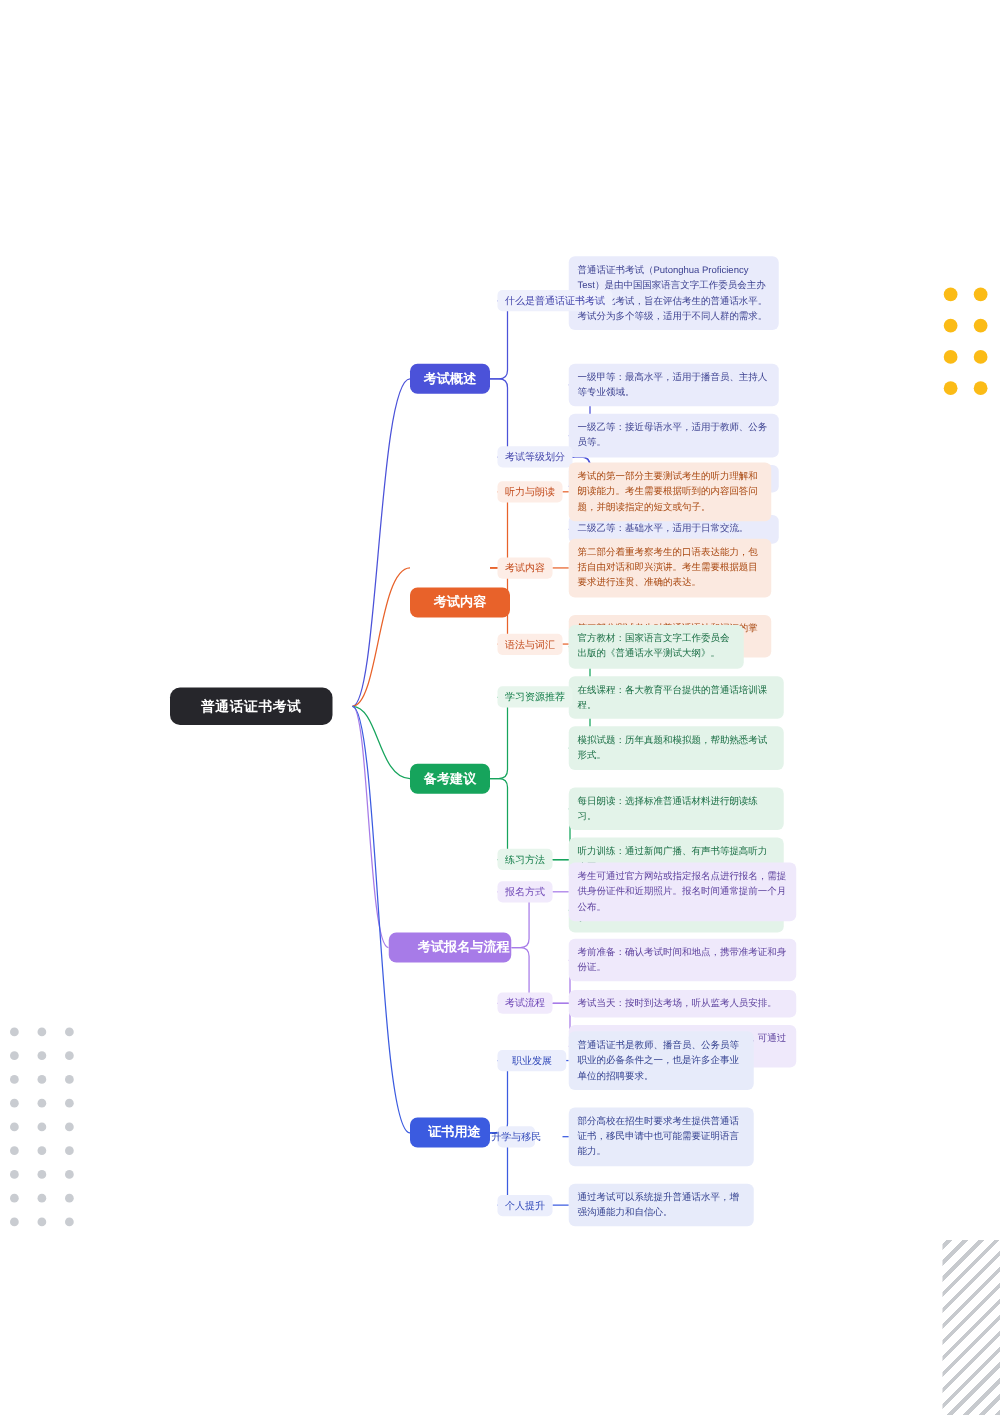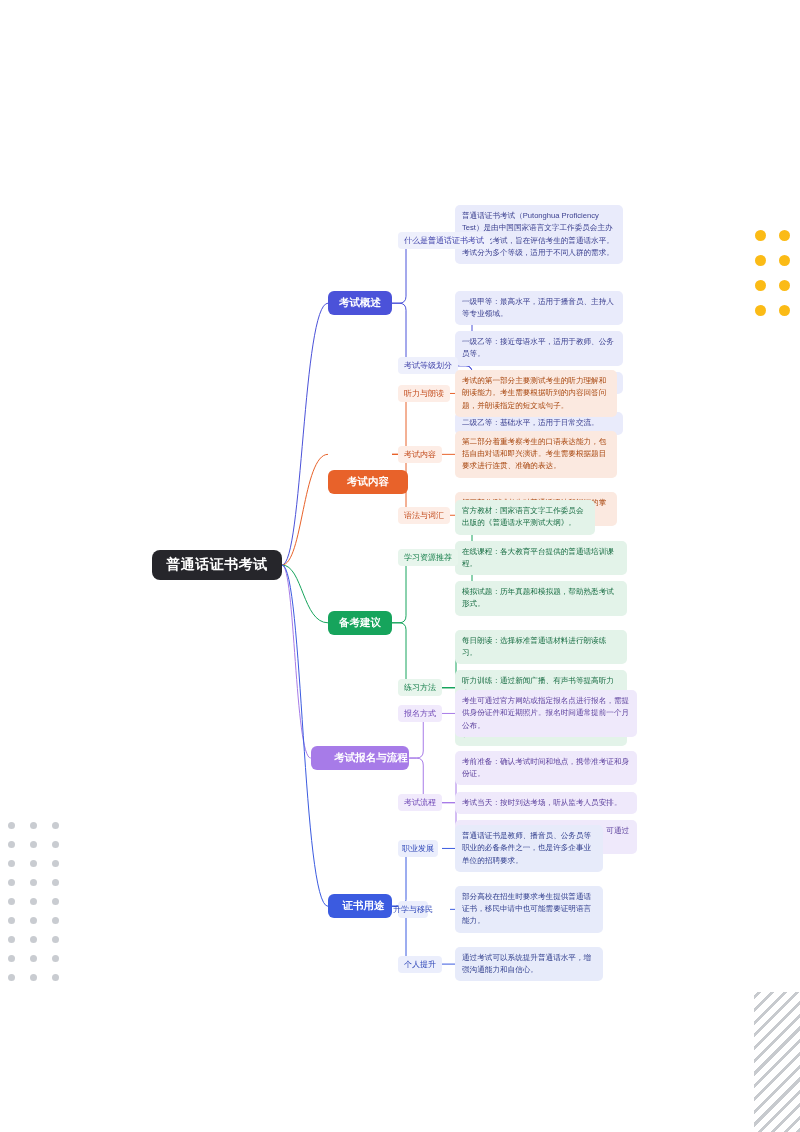--- a/index.html
+++ b/index.html
@@ -21,23 +21,23 @@
     background:repeating-linear-gradient(-45deg,#c7cace 0 3px,transparent 3px 9px);}
 
   
   #wires{position:absolute;left:0;top:0;width:800px;height:1132px;pointer-events:none;}
 
   
   .node{position:absolute;box-sizing:border-box;}
 
   
   #root-node{
-    left:152px;top:550px;width:130px;height:30px;
+    left:136px;top:550px;width:130px;height:30px;
     background:#26262B;border-radius:8px;
-    color:#ffffff;font-size:14px;font-weight:bold;
+    color:#ffffff;font-size:11px;font-weight:bold;
     display:flex;align-items:center;justify-content:center;
     letter-spacing:.5px;
   }
 
   
   .branch{
     height:24px;border-radius:6px;
     display:flex;align-items:center;justify-content:center;
     color:#fff;font-size:10.5px;font-weight:bold;padding:0 9px;
     white-space:nowrap;
@@ -187,21 +187,21 @@
       <div class="node sub s-prep" style="left: 398px; top: 679.2px; width: 44px;">练习方法</div>
       <div class="node branch b-prep" style="left: 328px; top: 610.8px; width: 64px;">备考建议</div>
       <div class="node leaf l-signup" style="left: 455px; top: 690px; width: 182px;">考生可通过官方网站或指定报名点进行报名，需提供身份证件和近期照片。报名时间通常提前一个月公布。</div>
       <div class="node sub s-signup" style="left: 398px; top: 704.95px; width: 44px;">报名方式</div>
       <div class="node leaf l-signup" style="left: 455px; top: 750.9px; width: 182px;">考前准备：确认考试时间和地点，携带准考证和身份证。</div>
       <div class="node leaf l-signup" style="left: 455px; top: 791.5px; width: 182px;">考试当天：按时到达考场，听从监考人员安排。</div>
       <div class="node leaf l-signup" style="left: 455px; top: 819.8px; width: 182px;">成绩查询：考试结束后一个月内公布成绩，可通过官网查询。</div>
       <div class="node sub s-signup" style="left: 398px; top: 794.15px; width: 44px;">考试流程</div>
       <div class="node branch b-signup" style="left: 310.75px; top: 746.05px; width: 98.5px; padding-left: 31px;">考试报名与流程</div>
       <div class="node leaf l-use" style="left: 455px; top: 825px; width: 148px;">普通话证书是教师、播音员、公务员等职业的必备条件之一，也是许多企事业单位的招聘要求。</div>
-      <div class="node sub s-use" style="left: 398px; top: 839.95px; width: 40px; text-align: center;">职业发展</div>
+      <div class="node sub s-use" style="left: 398px; top: 839.95px; width: 55px; text-align: center;">职业发展</div>
       <div class="node leaf l-use" style="left: 455px; top: 885.9px; width: 148px;">部分高校在招生时要求考生提供普通话证书，移民申请中也可能需要证明语言能力。</div>
       <div class="node sub s-use" style="left: 398px; top: 900.85px; width: 30px;">升学与移民</div>
       <div class="node leaf l-use" style="left: 455px; top: 946.8px; width: 148px;">通过考试可以系统提升普通话水平，增强沟通能力和自信心。</div>
       <div class="node sub s-use" style="left: 398px; top: 955.6px; width: 44px;">个人提升</div>
       <div class="node branch b-use" style="left: 328px; top: 894.275px; width: 64px; padding-left: 16px;">证书用途</div>
     </div>
 
 </div>
 
 </body></html>

